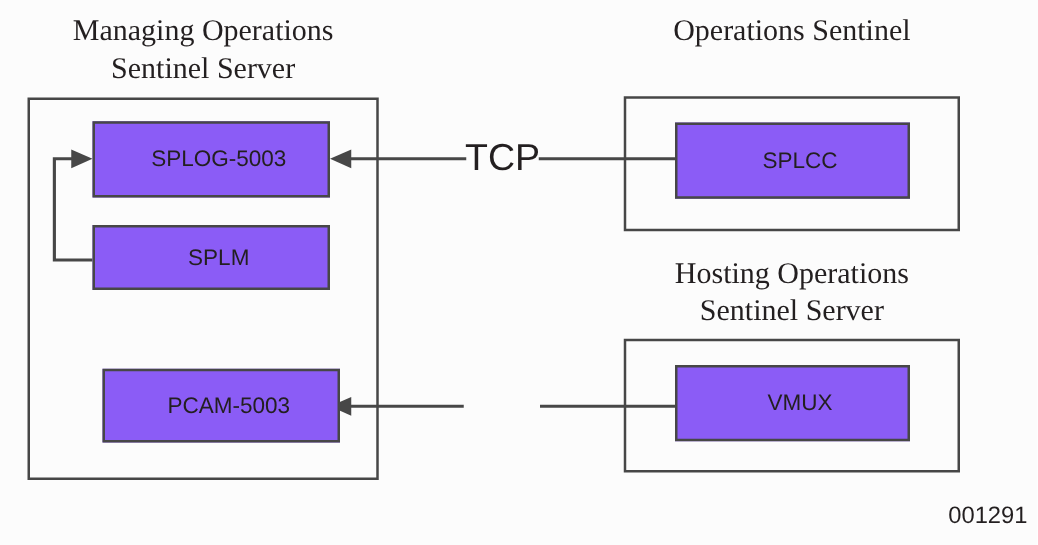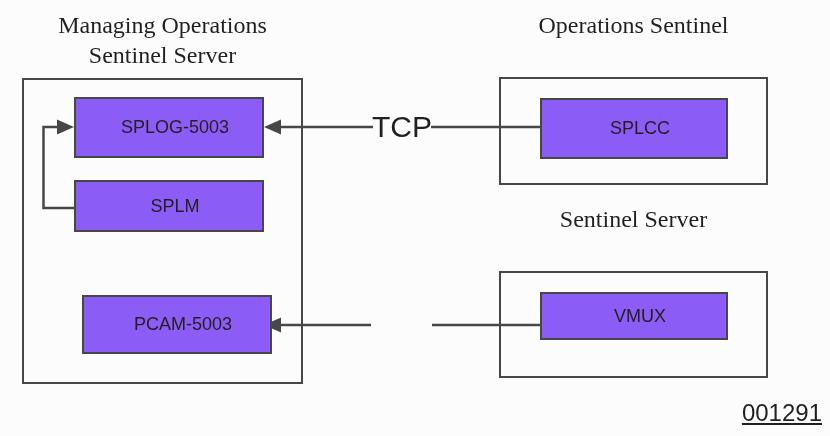--- a/index.html
+++ b/index.html
@@ -46,21 +46,21 @@
     display: flex;
     align-items: center;
     justify-content: center;
     font-size: 18px;
     padding-left: 12px;
   }
   .node.splog { left: 74px;  top: 97px;  width: 190px; height: 61px; }
   .node.splm  { left: 74px;  top: 180px; width: 190px; height: 52px; }
   .node.pcam  { left: 82px;  top: 295px; width: 190px; height: 59px; }
   .node.splcc { left: 540px; top: 98px;  width: 188px; height: 61px; }
-  .node.vmux  { left: 540px; top: 292px; width: 188px; height: 48px; }
+  .node.vmux  { left: 540px; top: 292px; width: 188px; height: 61px; }
 
   .conn-svg {
     position: absolute;
     left: 0;
     top: 0;
     width: 830px;
     height: 436px;
     pointer-events: none;
   }
   .conn-label {
@@ -70,42 +70,42 @@
     text-align: center;
     width: 60px;
   }
   .conn-label.tcp { left: 372px; top: 112px; }
   .conn-label.udp { left: 372px; top: 310px; }
 
   .figure-number {
     position: absolute;
     right: 8px;
     top: 402px;
-    font-size: 24px;
+    font-size: 19px;
     line-height: 22px;
-    text-decoration: underline;
   }
 </style>
 </head>
 <body>
 
 <div class="diagram">
 
   <div class="group-box managing"></div>
   <div class="group-box workstation"></div>
   <div class="group-box hosting"></div>
 
   <div class="group-title managing">
     <div>Managing Operations</div>
     <div>Sentinel Server</div>
   </div>
   <div class="group-title workstation">
     <div>Operations Sentinel</div>
   </div>
   <div class="group-title hosting">
+    <div>Hosting Operations</div>
     <div>Sentinel Server</div>
   </div>
 
   <svg class="conn-svg" viewBox="0 0 830 436">
 
     <g>
       <line x1="280" y1="127" x2="373" y2="127" stroke="#474747" stroke-width="2.5"></line>
       <line x1="431" y1="127" x2="541" y2="127" stroke="#474747" stroke-width="2.5"></line>
       <polygon points="264,127 281,119.5 281,134.5" fill="#474747"></polygon>
     </g>

